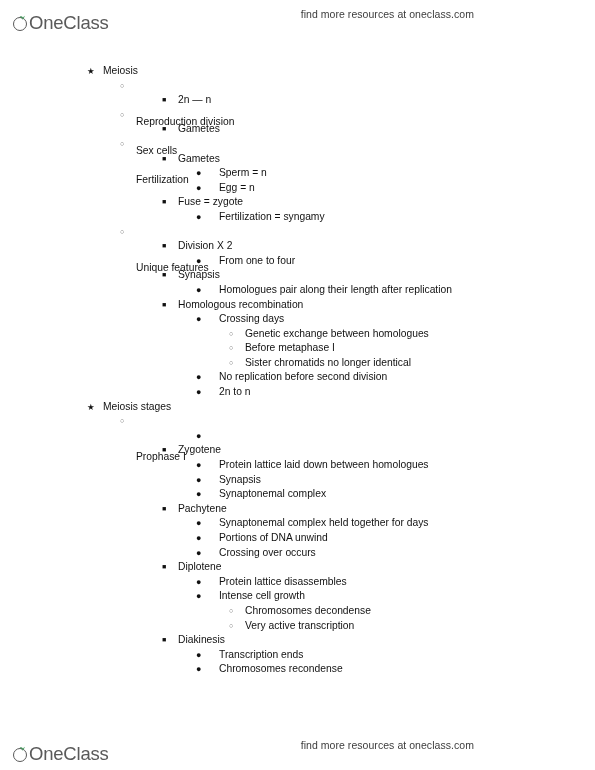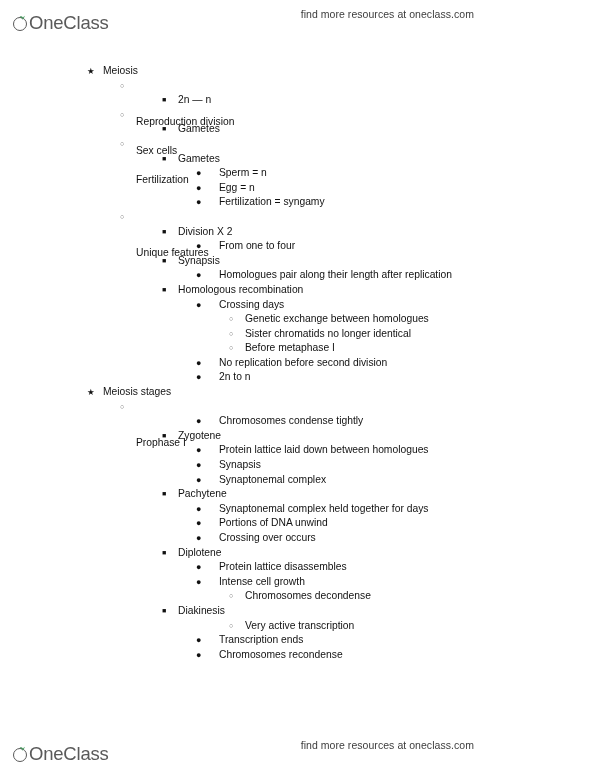--- a/index.html
+++ b/index.html
@@ -167,20 +167,24 @@
       <span class="ol-text">Gametes</span>
     </div>
     <div class="ol-item lvl4">
       <span class="ol-bullet">●</span>
       <span class="ol-text">Sperm = n</span>
     </div>
     <div class="ol-item lvl4">
       <span class="ol-bullet">●</span>
       <span class="ol-text">Egg = n</span>
     </div>
+    <div class="ol-item lvl3">
+      <span class="ol-bullet">■</span>
+      <span class="ol-text">Fuse = zygote</span>
+    </div>
     <div class="ol-item lvl4">
       <span class="ol-bullet">●</span>
       <span class="ol-text">Fertilization = syngamy</span>
     </div>
     <div class="ol-item lvl2">
       <span class="ol-bullet">○</span>
       <span class="ol-text">Unique features</span>
     </div>
     <div class="ol-item lvl3">
       <span class="ol-bullet">■</span>
@@ -205,45 +209,44 @@
     <div class="ol-item lvl4">
       <span class="ol-bullet">●</span>
       <span class="ol-text">Crossing days</span>
     </div>
     <div class="ol-item lvl5">
       <span class="ol-bullet">○</span>
       <span class="ol-text">Genetic exchange between homologues</span>
     </div>
     <div class="ol-item lvl5">
       <span class="ol-bullet">○</span>
+      <span class="ol-text">Before metaphase I</span>
+    </div>
+    <div class="ol-item lvl5">
+      <span class="ol-bullet">○</span>
       <span class="ol-text">Sister chromatids no longer identical</span>
-    </div>
-    <div class="ol-item lvl5">
-      <span class="ol-bullet">○</span>
-      <span class="ol-text">Before metaphase I</span>
     </div>
     <div class="ol-item lvl4">
       <span class="ol-bullet">●</span>
       <span class="ol-text">No replication before second division</span>
     </div>
     <div class="ol-item lvl4">
       <span class="ol-bullet">●</span>
       <span class="ol-text">2n to n</span>
     </div>
     <div class="ol-item lvl1">
       <span class="ol-bullet">★</span>
       <span class="ol-text">Meiosis stages</span>
     </div>
     <div class="ol-item lvl2">
       <span class="ol-bullet">○</span>
       <span class="ol-text">Prophase I</span>
     </div>
     <div class="ol-item lvl4">
       <span class="ol-bullet">●</span>
-      <span class="ol-text">Chromosomes condense tightly</span>
     </div>
     <div class="ol-item lvl3">
       <span class="ol-bullet">■</span>
       <span class="ol-text">Zygotene</span>
     </div>
     <div class="ol-item lvl4">
       <span class="ol-bullet">●</span>
       <span class="ol-text">Protein lattice laid down between homologues</span>
     </div>
     <div class="ol-item lvl4">
@@ -279,27 +282,27 @@
       <span class="ol-text">Protein lattice disassembles</span>
     </div>
     <div class="ol-item lvl4">
       <span class="ol-bullet">●</span>
       <span class="ol-text">Intense cell growth</span>
     </div>
     <div class="ol-item lvl5">
       <span class="ol-bullet">○</span>
       <span class="ol-text">Chromosomes decondense</span>
     </div>
+    <div class="ol-item lvl5">
+      <span class="ol-bullet">○</span>
+      <span class="ol-text">Very active transcription</span>
+    </div>
     <div class="ol-item lvl3">
       <span class="ol-bullet">■</span>
       <span class="ol-text">Diakinesis</span>
-    </div>
-    <div class="ol-item lvl5">
-      <span class="ol-bullet">○</span>
-      <span class="ol-text">Very active transcription</span>
     </div>
     <div class="ol-item lvl4">
       <span class="ol-bullet">●</span>
       <span class="ol-text">Transcription ends</span>
     </div>
     <div class="ol-item lvl4">
       <span class="ol-bullet">●</span>
       <span class="ol-text">Chromosomes recondense</span>
     </div>
   </div>

